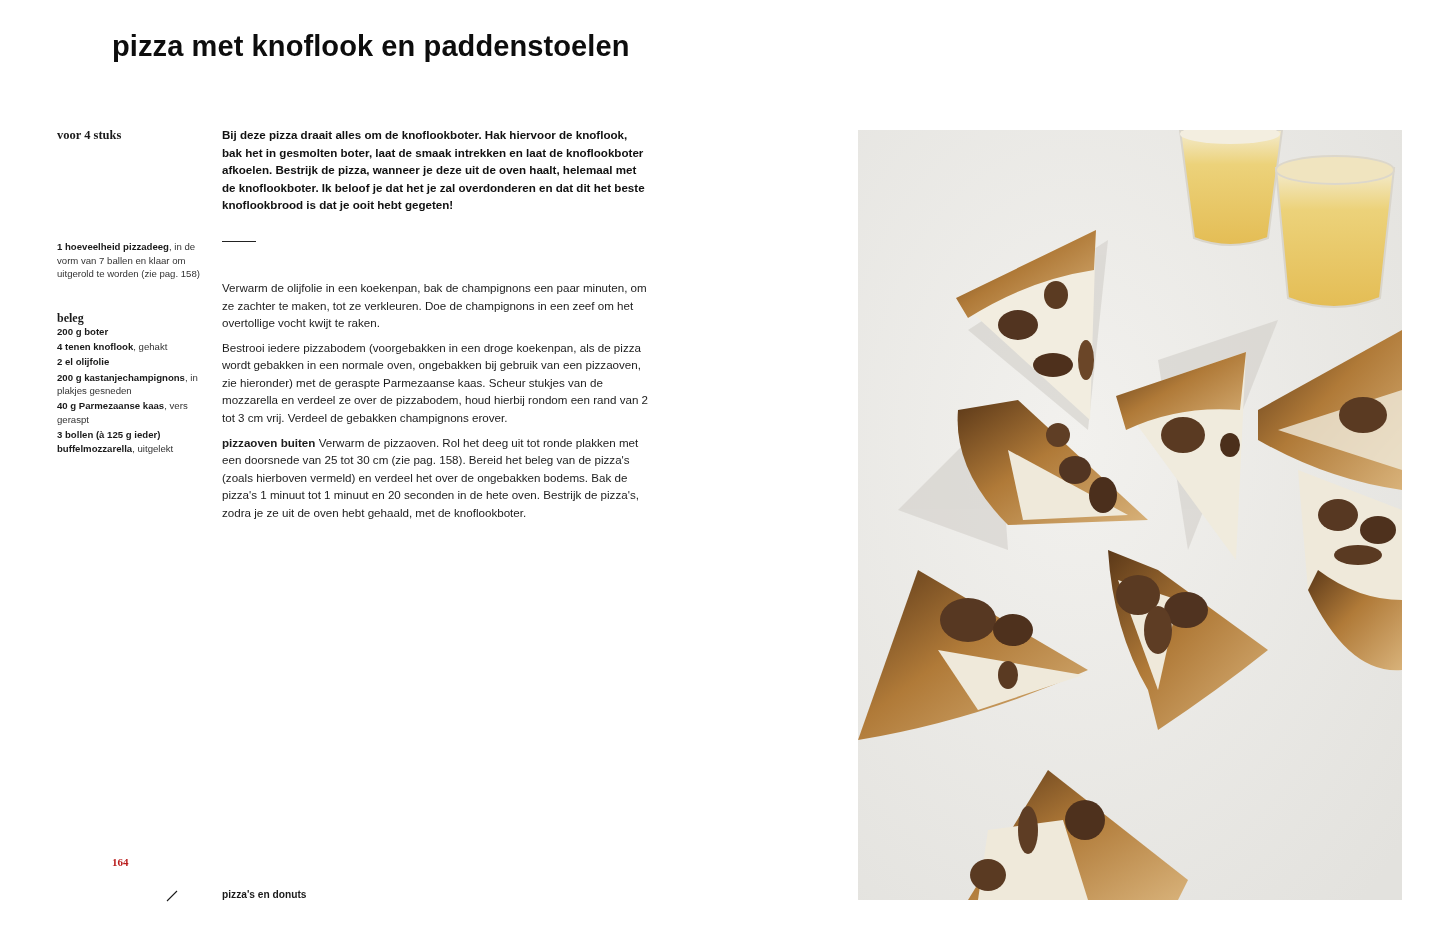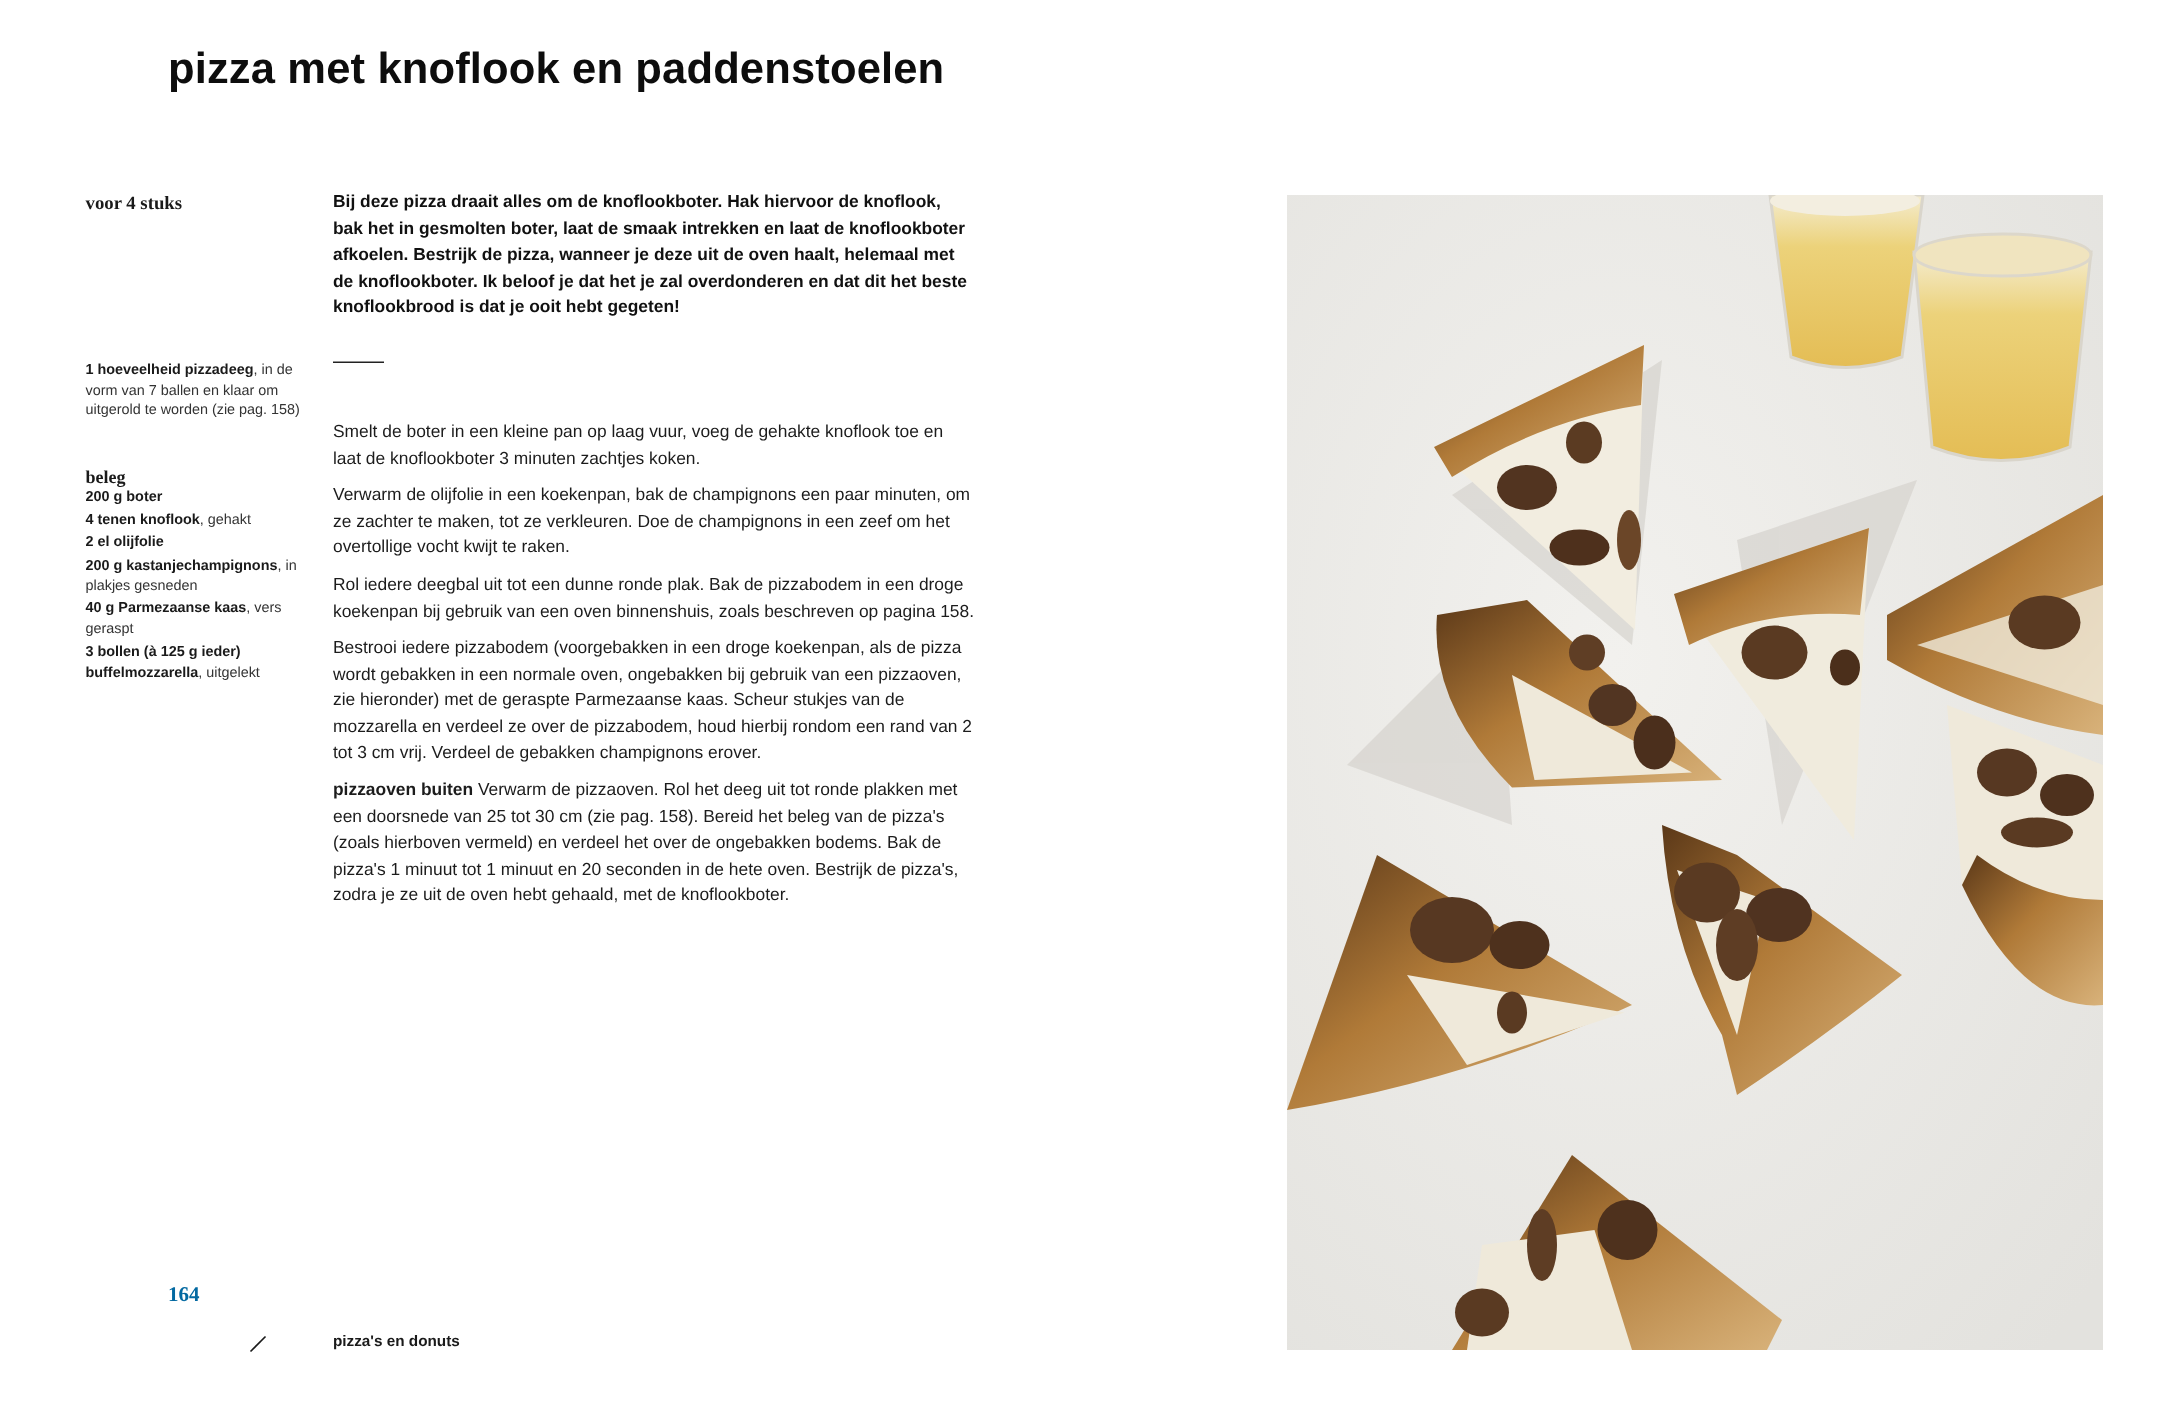--- a/index.html
+++ b/index.html
@@ -39,21 +39,21 @@
 
   .method {
     position: absolute; left: 222px; top: 279px; width: 428px;
     font-size: 11.6px; line-height: 17.5px; color: #1c1c1c;
   }
   .method p { margin-bottom: 7.3px; }
   .method p b { font-weight: 700; }
 
   .folio {
     position: absolute; left: 112px; top: 856px;
-    font-family: "Liberation Serif", serif; font-weight: 700; font-size: 14px; color: #0369a1;
+    font-family: "Liberation Serif", serif; font-weight: 700; font-size: 11px; color: #b91c1c;
   }
   .slash {
     position: absolute; left: 166px; top: 890px; width: 12px; height: 12px;
   }
   .section-name {
     position: absolute; left: 222px; top: 889px;
     font-size: 10.2px; font-weight: 700; color: #1a1a1a;
   }
 
   .photo {
@@ -94,23 +94,21 @@
   </div>
   <div class="ing-item">
     <b>3 bollen (à 125 g ieder) buffelmozzarella</b><span class="note">, uitgelekt</span>
   </div>
 </div>
 
 <p class="intro">Bij deze pizza draait alles om de knoflookboter. Hak hiervoor de knoflook, bak het in gesmolten boter, laat de smaak intrekken en laat de knoflookboter afkoelen. Bestrijk de pizza, wanneer je deze uit de oven haalt, helemaal met de knoflookboter. Ik beloof je dat het je zal overdonderen en dat dit het beste knoflookbrood is dat je ooit hebt gegeten!</p>
 <div class="rule"></div>
 
 <div class="method">
-  <p>Smelt de boter in een kleine pan op laag vuur, voeg de gehakte knoflook toe en laat de knoflookboter 3 minuten zachtjes koken.</p>
   <p>Verwarm de olijfolie in een koekenpan, bak de champignons een paar minuten, om ze zachter te maken, tot ze verkleuren. Doe de champignons in een zeef om het overtollige vocht kwijt te raken.</p>
-  <p>Rol iedere deegbal uit tot een dunne ronde plak. Bak de pizzabodem in een droge koekenpan bij gebruik van een oven binnenshuis, zoals beschreven op pagina 158.</p>
   <p>Bestrooi iedere pizzabodem (voorgebakken in een droge koekenpan, als de pizza wordt gebakken in een normale oven, ongebakken bij gebruik van een pizzaoven, zie hieronder) met de geraspte Parmezaanse kaas. Scheur stukjes van de mozzarella en verdeel ze over de pizzabodem, houd hierbij rondom een rand van 2 tot 3 cm vrij. Verdeel de gebakken champignons erover.</p>
   <p><b>pizzaoven buiten</b><span> Verwarm de pizzaoven. Rol het deeg uit tot ronde plakken met een doorsnede van 25 tot 30 cm (zie pag. 158). Bereid het beleg van de pizza's (zoals hierboven vermeld) en verdeel het over de ongebakken bodems. Bak de pizza's 1 minuut tot 1 minuut en 20 seconden in de hete oven. Bestrijk de pizza's, zodra je ze uit de oven hebt gehaald, met de knoflookboter.</span></p>
 </div>
 
 <div class="folio">164</div>
 <svg class="slash" viewBox="0 0 12 12">
     <line x1="1" y1="11" x2="11" y2="1" stroke="#1a1a1a" stroke-width="1.1"></line>
   </svg>
 <div class="section-name">pizza's en donuts</div>
 

